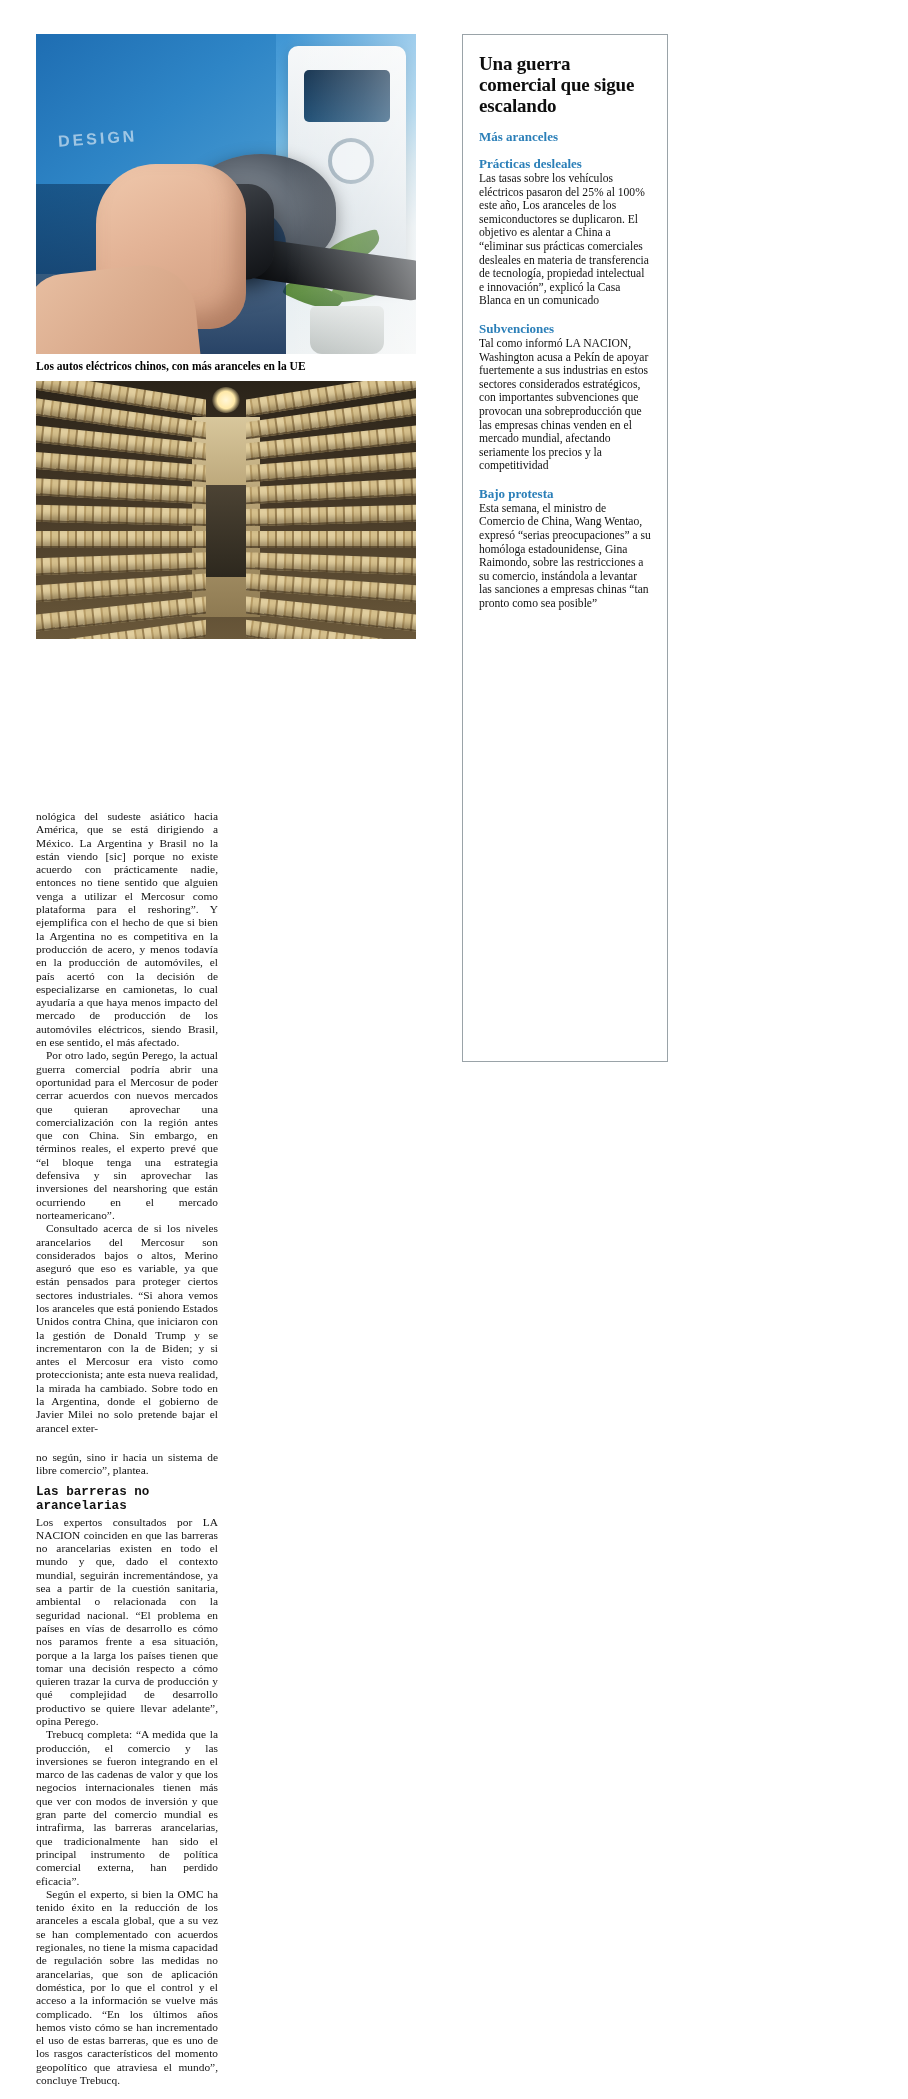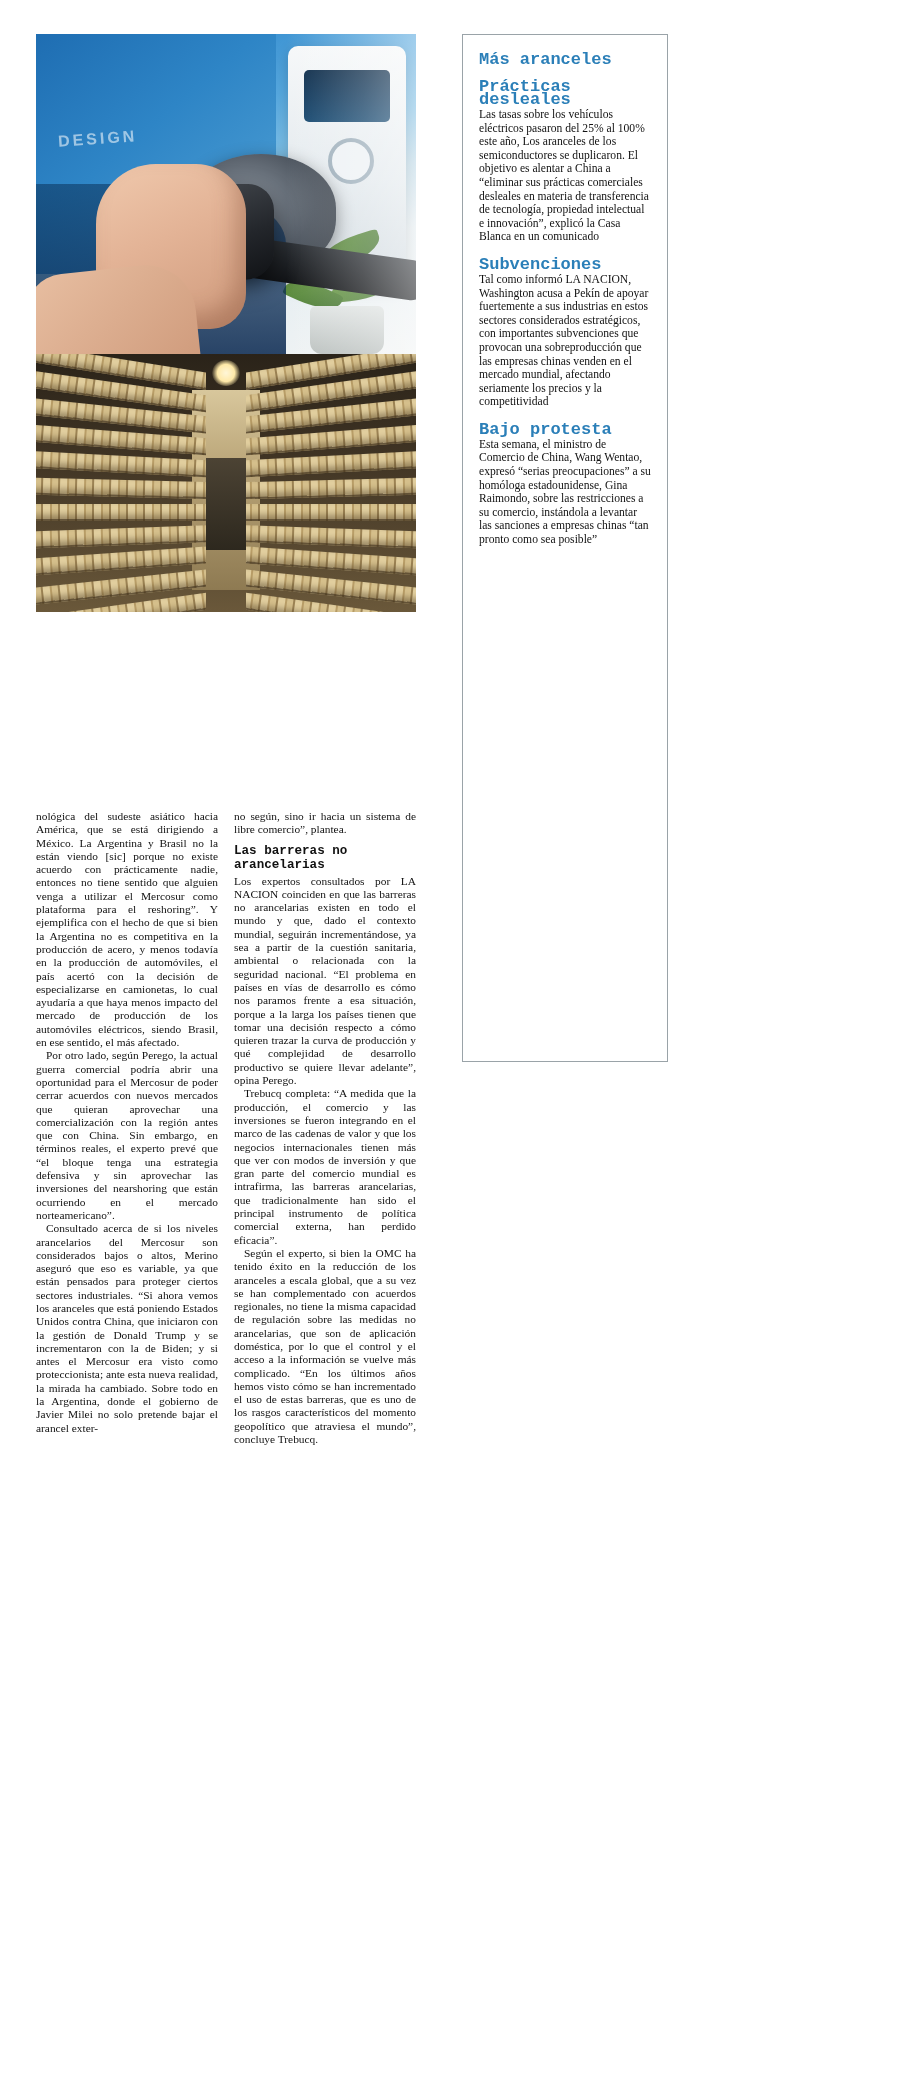--- a/index.html
+++ b/index.html
@@ -163,20 +163,21 @@
     box-shadow:inset 0 -4px 6px rgba(50,35,15,.4);
   }
 
   
   .bodycols{
     position:absolute;
     left:36px;top:810px;
     width:380px;
     display:flex;
     gap:16px;
+    flex-direction:column;
   }
   .bcol{width:182px;}
   .bodytext p{
     margin:0;
     font-family:"Liberation Serif", serif;
     font-size:11.4px;
     line-height:13.3px;
     text-align:justify;
     text-indent:10px;
     hyphens:auto;
@@ -205,23 +206,23 @@
     margin:0 0 14px 0;
     font-family:"Liberation Serif", serif;
     font-weight:bold;
     font-size:19px;
     line-height:21px;
     color:#0e0e0e;
     letter-spacing:-.2px;
   }
   .sb-block{margin-bottom:14px;}
   .sb-title{
-    font-family:Liberation Mono, monospace;
+    font-family:Liberation Serif, serif;
     font-weight:bold;
-    font-size:17px;
+    font-size:13px;
     line-height:13px;
     color:#2b7fb8;
     margin-bottom:2px;
   }
   .sb-text{
     font-family:"Liberation Serif", serif;
     font-size:11.6px;
     line-height:13.6px;
     color:#111;
     text-align:left;
@@ -250,20 +251,21 @@
         <div class="p1-pot"></div>
       </div>
       <div class="p1-port"></div>
       <div class="p1-carshadow"></div>
       <div class="p1-cable"></div>
       <div class="p1-connector"></div>
       <div class="p1-hand"></div>
       <div class="p1-arm"></div>
       <div class="p1-blur"></div>
     </div>
+    <div class="photo-caption">Los autos eléctricos chinos, con más aranceles en la UE</div>
 
     <div class="photo photo2">
       <div class="p2-bg"></div>
       <div class="p2-corridor"></div>
       <div class="p2-door"></div>
       <div class="p2-lamp"></div>
 
       <div class="rack left">
         <div class="shelf" style="left:-10px;top:6px;width:200px;transform:rotate(9deg);"></div>
         <div class="shelf" style="left:-10px;top:30px;width:200px;transform:rotate(8deg);"></div>
@@ -303,20 +305,21 @@
     <div class="bcol bodytext">
       <p class="first">no según, sino ir hacia un sistema de libre comercio”, plantea.</p>
       <div class="subhead">Las barreras no arancelarias</div>
       <p class="first">Los expertos consultados por LA NACION coinciden en que las barreras no arancelarias existen en todo el mundo y que, dado el contexto mundial, seguirán incrementándose, ya sea a partir de la cuestión sanitaria, ambiental o relacionada con la seguridad nacional. “El problema en países en vías de desarrollo es cómo nos paramos frente a esa situación, porque a la larga los países tienen que tomar una decisión respecto a cómo quieren trazar la curva de producción y qué complejidad de desarrollo productivo se quiere llevar adelante”, opina Perego.</p>
       <p>Trebucq completa: “A medida que la producción, el comercio y las inversiones se fueron integrando en el marco de las cadenas de valor y que los negocios internacionales tienen más que ver con modos de inversión y que gran parte del comercio mundial es intrafirma, las barreras arancelarias, que tradicionalmente han sido el principal instrumento de política comercial externa, han perdido eficacia”.</p>
       <p>Según el experto, si bien la OMC ha tenido éxito en la reducción de los aranceles a escala global, que a su vez se han complementado con acuerdos regionales, no tiene la misma capacidad de regulación sobre las medidas no arancelarias, que son de aplicación doméstica, por lo que el control y el acceso a la información se vuelve más complicado. “En los últimos años hemos visto cómo se han incrementado el uso de estas barreras, que es uno de los rasgos característicos del momento geopolítico que atraviesa el mundo”, concluye Trebucq.</p>
     </div>
   </div>
 
   <div class="sidebox">
+    <h1>Una guerra comercial que sigue escalando</h1>
 
     <div class="sb-block">
       <div class="sb-title">Más aranceles</div>
     </div>
 
     <div class="sb-block">
       <div class="sb-title">Prácticas desleales</div>
       <div class="sb-text">Las tasas sobre los vehículos eléctricos pasaron del 25% al 100% este año, Los aranceles de los semiconductores se duplicaron. El objetivo es alentar a China a “eliminar sus prácticas comerciales desleales en materia de transferencia de tecnología, propiedad intelectual e innovación”, explicó la Casa Blanca en un comunicado</div>
     </div>
 

